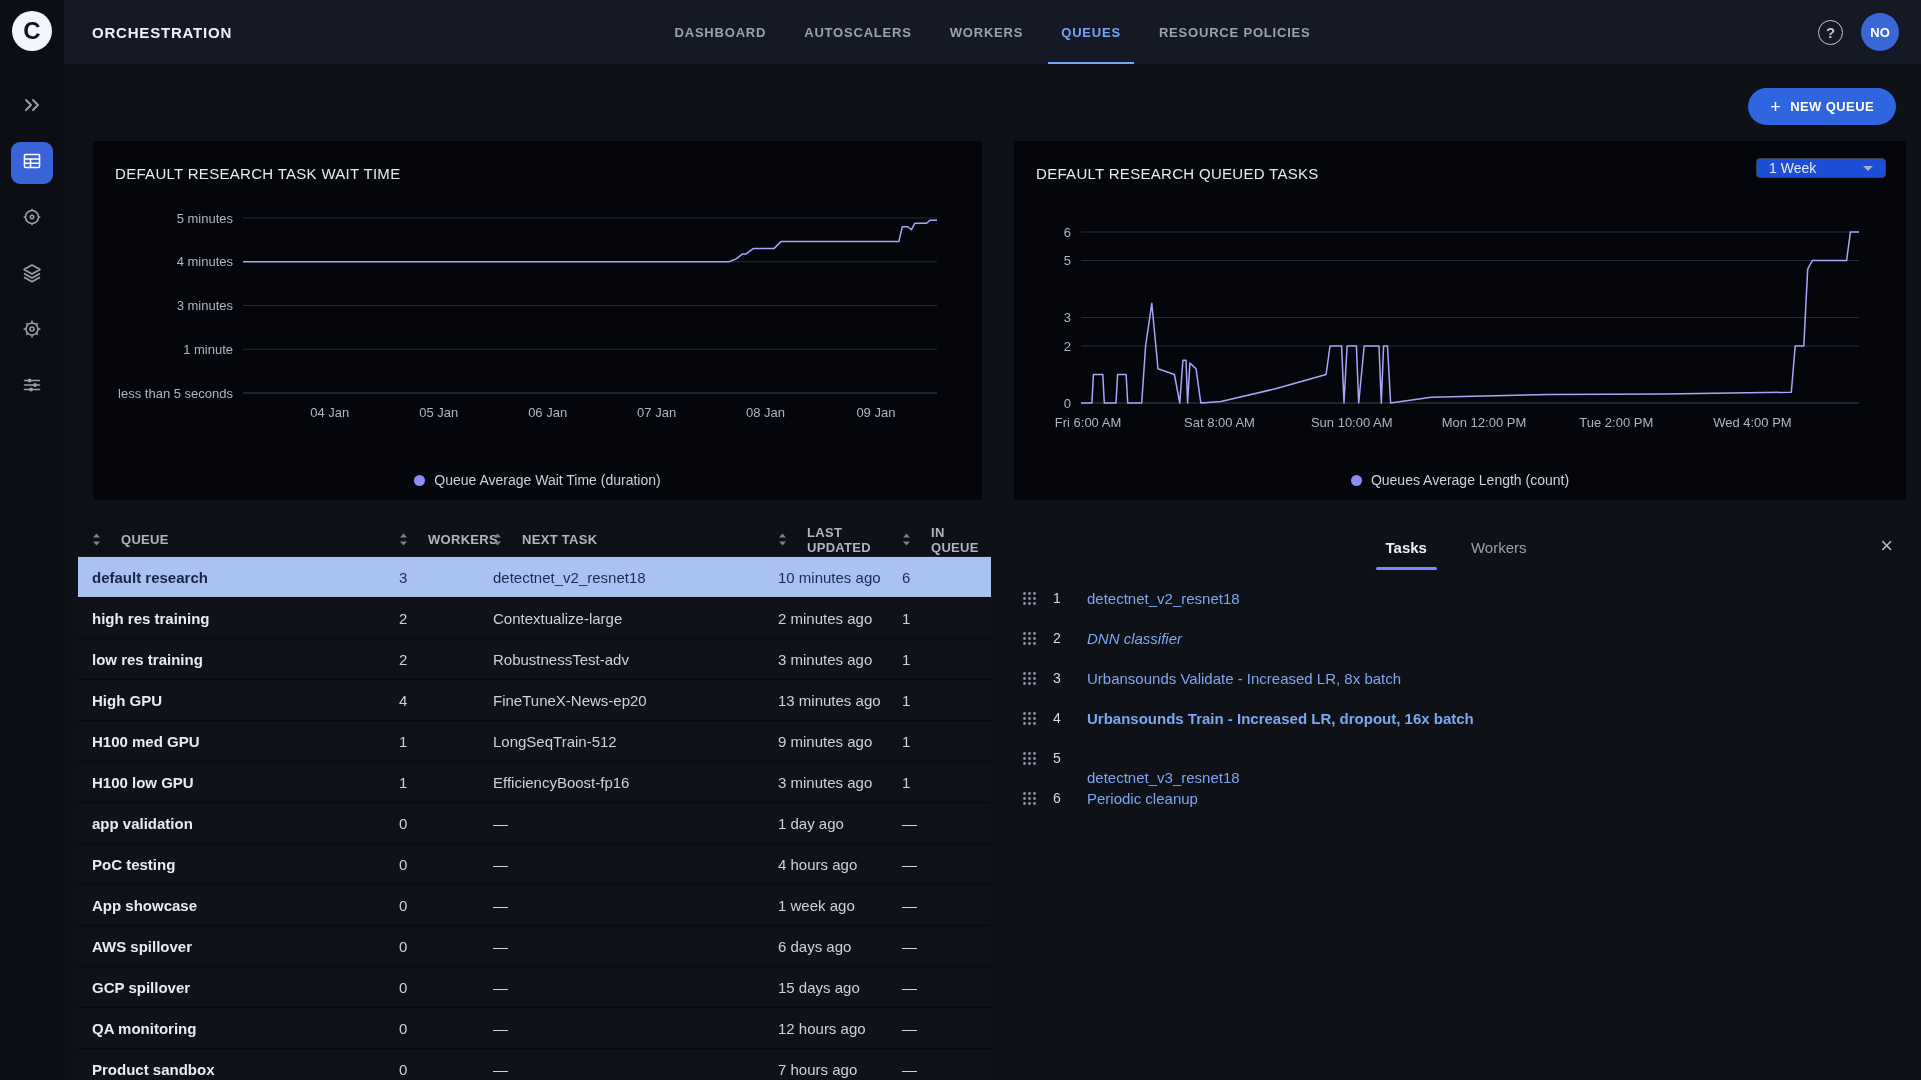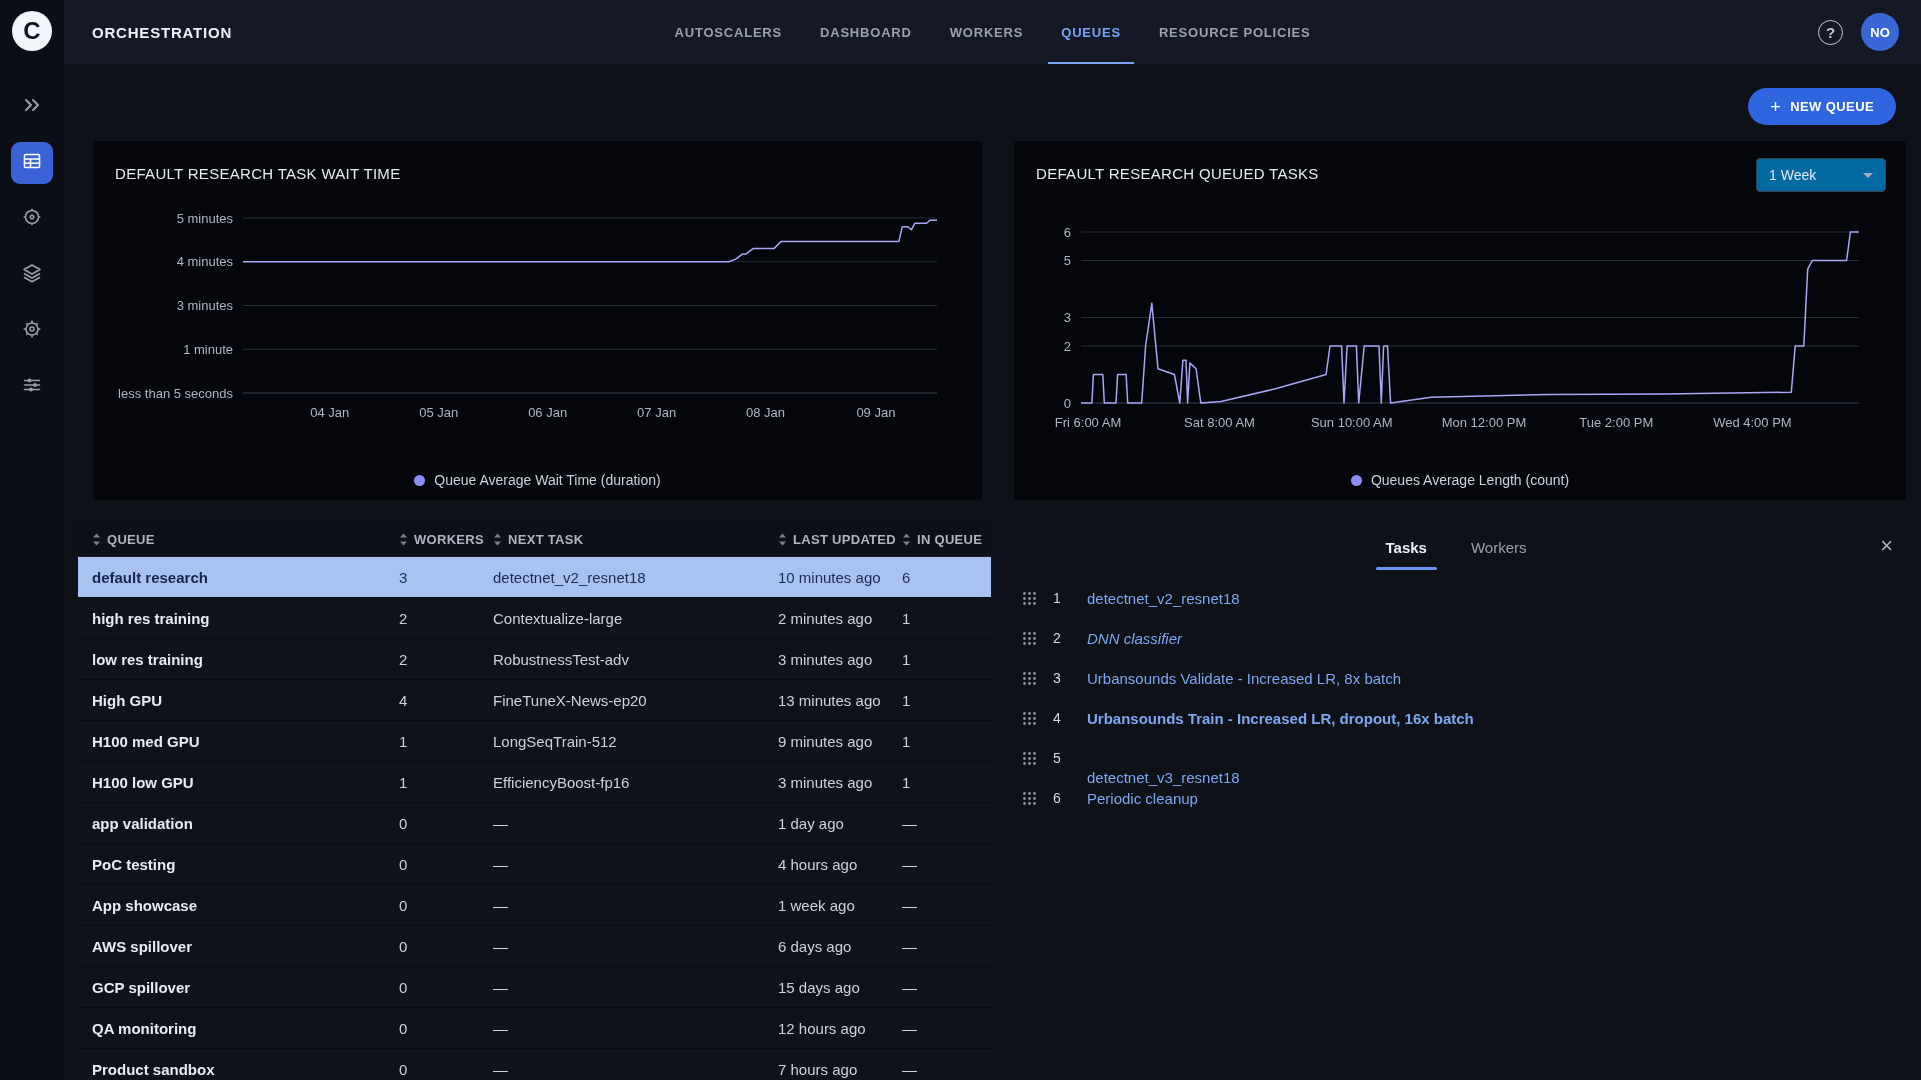--- a/index.html
+++ b/index.html
@@ -37,32 +37,32 @@
 
   
   .cards-row{display:flex;margin:16px 25px 0 29px;gap:32px}
   .card{position:relative;background:#04060b;border-radius:4px;height:359px;flex:none}
   .card.wait{width:889px}
   .card.queued{width:892px}
   .card-title{position:absolute;top:24px;left:22px;font-size:15px;font-weight:500;color:#e8ebf2;letter-spacing:.3px}
   .card svg.chart{position:absolute;left:0;top:0}
   .legend{position:absolute;bottom:12px;left:0;right:0;display:flex;justify-content:center;align-items:center;gap:9px;font-size:14px;color:#cdd1db}
   .legend-dot{width:11px;height:11px;border-radius:50%}
-  .range-select{position:absolute;top:17px;right:20px;width:130px;height:34px;border:1px solid #3a4150;border-radius:4px;background:#0369a1;
+  .range-select{position:absolute;top:17px;right:20px;width:130px;height:20px;border:1px solid #3a4150;border-radius:4px;background:#1d4ed8;
     display:flex;align-items:center;justify-content:space-between;padding:0 12px;font-size:14px;color:#e6e9f0;cursor:pointer;z-index:1}
   .caret{width:0;height:0;border-left:5px solid transparent;border-right:5px solid transparent;border-top:5px solid #aab0bd}
 
   
   .bottom-row{display:flex;margin:23px 0 0 14px;align-items:flex-start}
 
   
   .queues-table{width:913px;flex:none}
   .t-head,.t-row{display:grid;grid-template-columns:321px 94px 285px 124px auto;align-items:center}
   .t-head{height:34px;background:#0d1017;border-bottom:1px solid #1a1f2a}
-  .t-head .cell{display:flex;align-items:center;gap:6px;font-size:13px;font-weight:700;color:#aeb4c2;letter-spacing:.3px;cursor:default}
+  .t-head .cell{display:flex;align-items:center;gap:20px;font-size:13px;font-weight:700;color:#aeb4c2;letter-spacing:.3px;cursor:default}
   .t-head .cell:first-child{padding-left:14px}
   .sort{display:flex;color:#788094;cursor:pointer}
   .t-row{height:41px;background:#0f1219;border-bottom:1px solid #070a10;font-size:15px;cursor:pointer}
   .t-row .cell{color:#ccd1db}
   .t-row .c-queue{font-weight:700;color:#e8ebf2;padding-left:14px}
   .t-row.selected{background:#a9c2f1}
   .t-row.selected .cell{color:#1b2c52}
   .t-row.selected .c-queue{color:#15254a}
 
   
@@ -133,22 +133,22 @@
             </svg></span>
         </div>
       </nav>
   </aside>
 
   <div class="main">
 
     <header class="topbar">
       <div class="brand">ORCHESTRATION</div>
       <nav class="top-tabs" id="top-tabs">
+          <button class="top-tab">DASHBOARD</button>
           <button class="top-tab">AUTOSCALERS</button>
-          <button class="top-tab">DASHBOARD</button>
           <button class="top-tab">WORKERS</button>
           <button class="top-tab active">QUEUES</button>
           <button class="top-tab">RESOURCE POLICIES</button>
         </nav>
       <div class="top-right">
         <div class="help-icon">?</div>
         <div class="avatar">NO</div>
       </div>
     </header>
 

